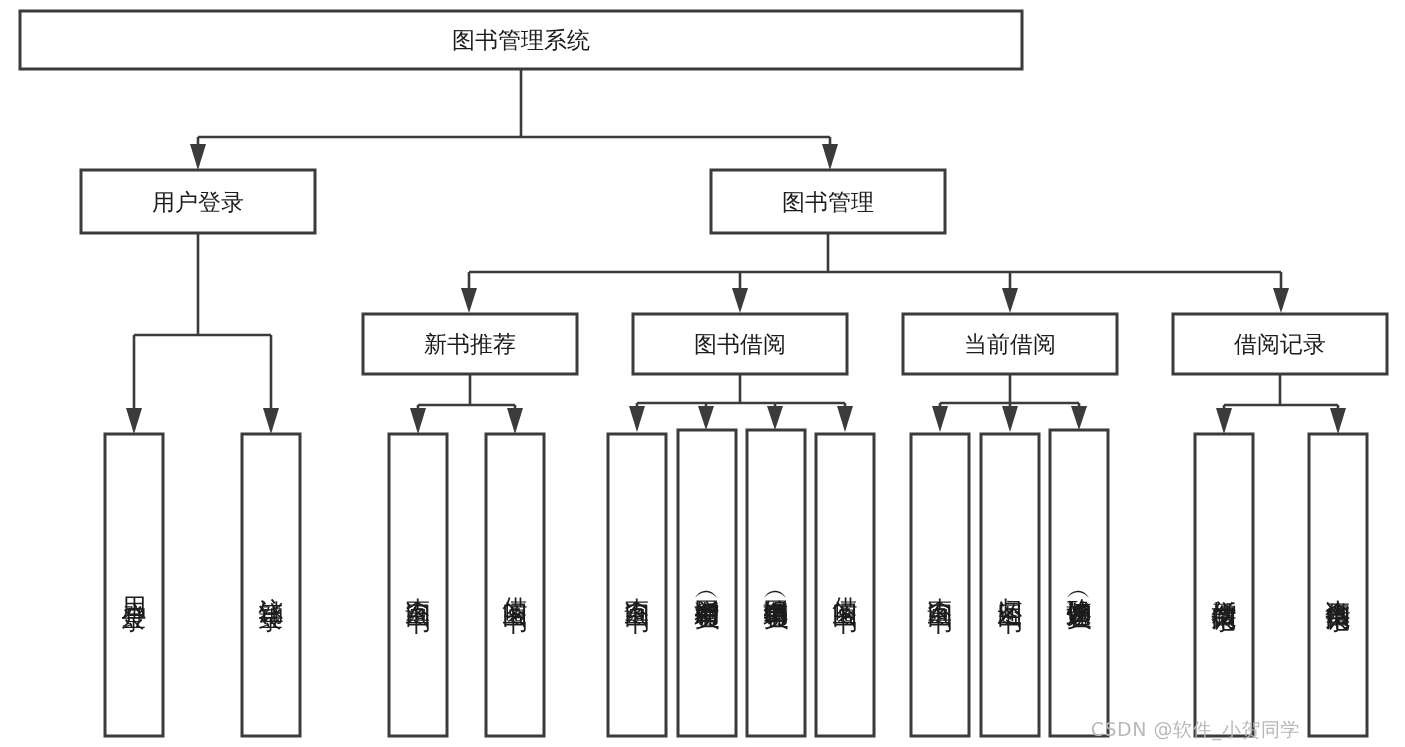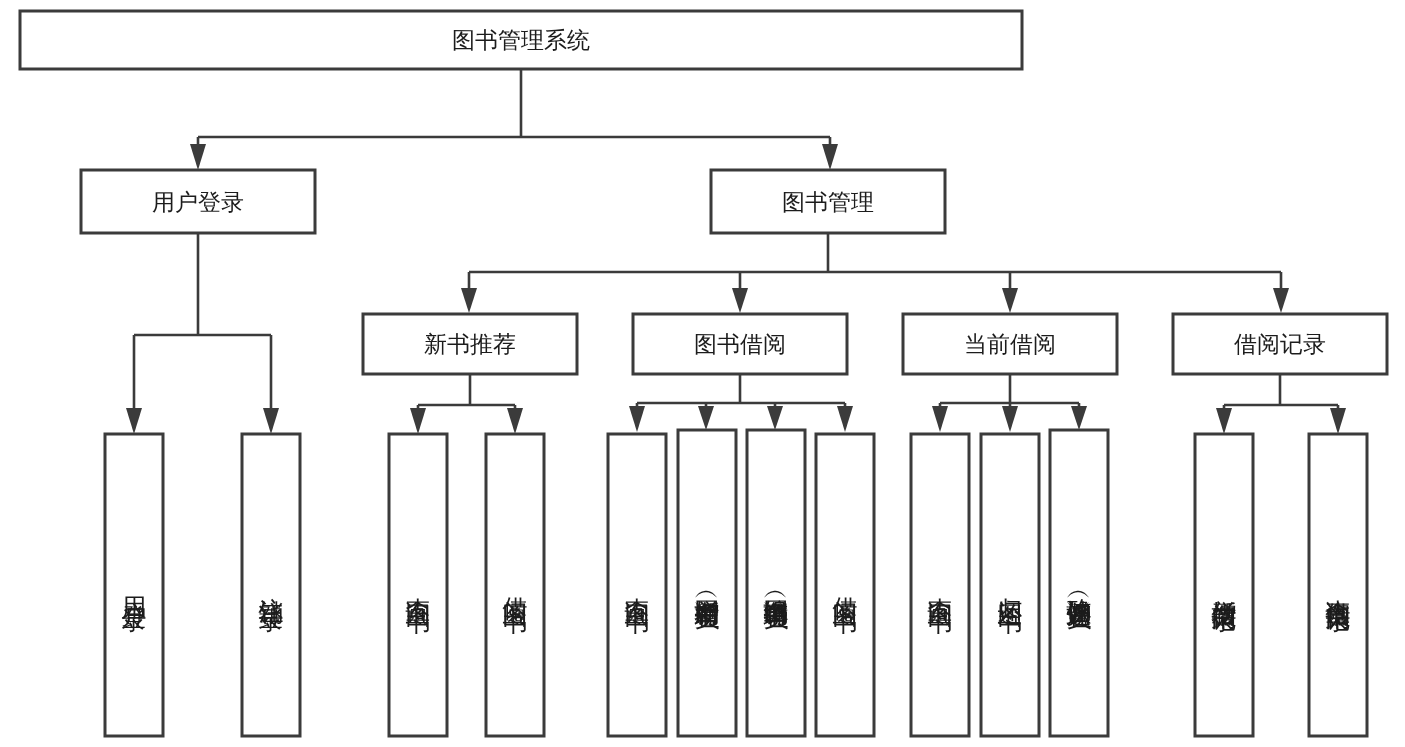--- a/index.html
+++ b/index.html
@@ -193,14 +193,15 @@
   <div class="leaf-label" style="left:747px; top:430px; width:58px; height:306px; letter-spacing:1px;">编辑图书（管理员）</div>
   <div class="leaf-label" style="left:816px; top:434px; width:58px; height:302px;">借阅图书</div>
 
   <div class="leaf-label" style="left:911px; top:434px; width:58px; height:302px;">查询图书</div>
   <div class="leaf-label" style="left:981px; top:434px; width:58px; height:302px;">归还图书</div>
   <div class="leaf-label" style="left:1050px; top:430px; width:58px; height:306px; letter-spacing:1px;">确认归还（管理员）</div>
 
   <div class="leaf-label" style="left:1195px; top:434px; width:58px; height:302px; letter-spacing:2px;">新增借阅记录</div>
   <div class="leaf-label" style="left:1309px; top:434px; width:58px; height:302px; letter-spacing:2px;">查询借阅记录</div>
 
+  <div class="watermark">CSDN @软件_小贺同学</div>
 
 </div>
 
 </body></html>

